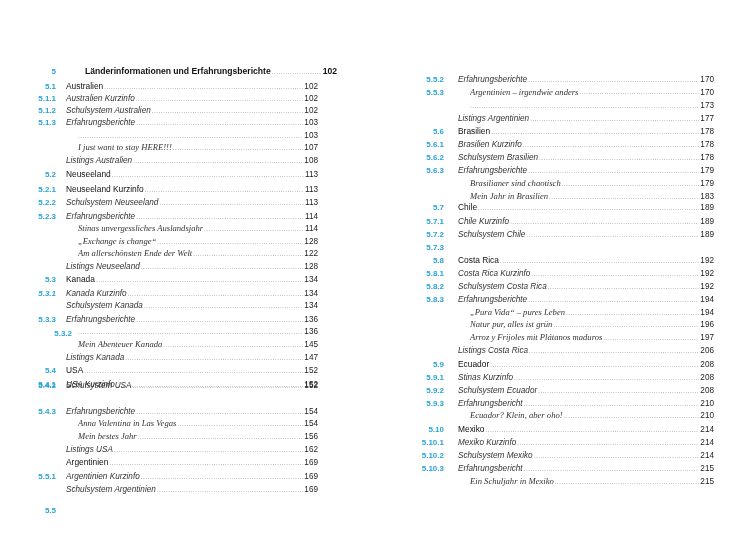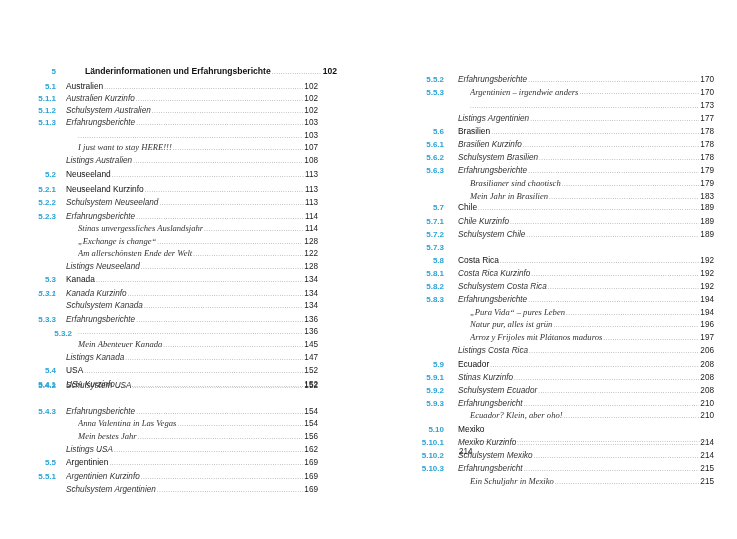--- a/index.html
+++ b/index.html
@@ -255,21 +255,21 @@
     </div>
     <div class="row lvl-2" style="top: 444px; left: 0px; width: 330px;">
       <span class="num" style="left: 0px; width: 56px;"></span>
       <span class="entry" style="left: 66px; width: 252px;">
         <span class="t">Listings USA</span>
         <span class="dots"></span>
         <span class="p">162</span>
       </span>
     </div>
     <div class="row lvl-1" style="top: 457px; left: 0px; width: 330px;">
-      <span class="num" style="left: 0px; width: 56px;">5.5</span>
+      <span class="num" style="left: 0px; width: 56px; margin-top: 48px;">5.5</span>
       <span class="entry" style="left: 66px; width: 252px;">
         <span class="t">Argentinien</span>
         <span class="dots"></span>
         <span class="p">169</span>
       </span>
     </div>
     <div class="row lvl-2" style="top: 471px; left: 0px; width: 330px;">
       <span class="num" style="left: 0px; width: 56px;">5.5.1</span>
       <span class="entry" style="left: 66px; width: 252px;">
         <span class="t">Argentinien Kurzinfo</span>
@@ -492,21 +492,21 @@
     <div class="row lvl-3" style="top: 410px; left: 0px; width: 345px;">
       <span class="num" style="left: 0px; width: 64px;"></span>
       <span class="entry" style="left: 90px; width: 244px;">
         <span class="t">Ecuador? Klein, aber oho!</span>
         <span class="dots"></span>
         <span class="p">210</span>
       </span>
     </div>
     <div class="row lvl-1" style="top: 424px; left: 0px; width: 345px;">
       <span class="num" style="left: 0px; width: 64px;">5.10</span>
-      <span class="entry" style="left: 78px; width: 256px; flex-direction: column;">
+      <span class="entry" style="left: 78px; width: 256px;">
         <span class="t">Mexiko</span>
         <span class="dots"></span>
         <span class="p">214</span>
       </span>
     </div>
     <div class="row lvl-2" style="top: 437px; left: 0px; width: 345px;">
       <span class="num" style="left: 0px; width: 64px;">5.10.1</span>
       <span class="entry" style="left: 78px; width: 256px;">
         <span class="t">Mexiko Kurzinfo</span>
         <span class="dots"></span>

